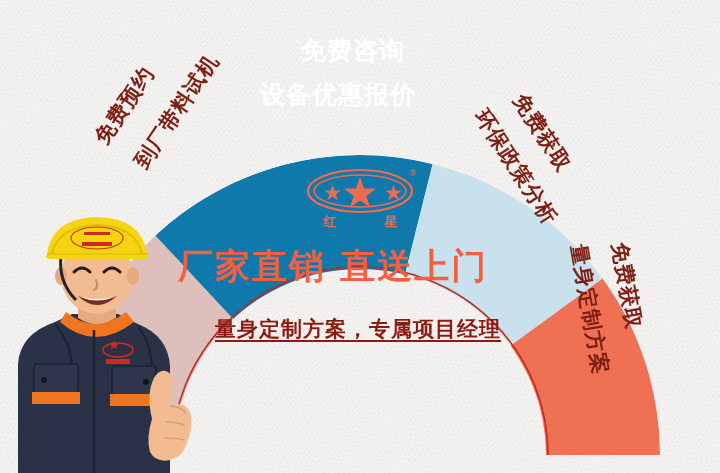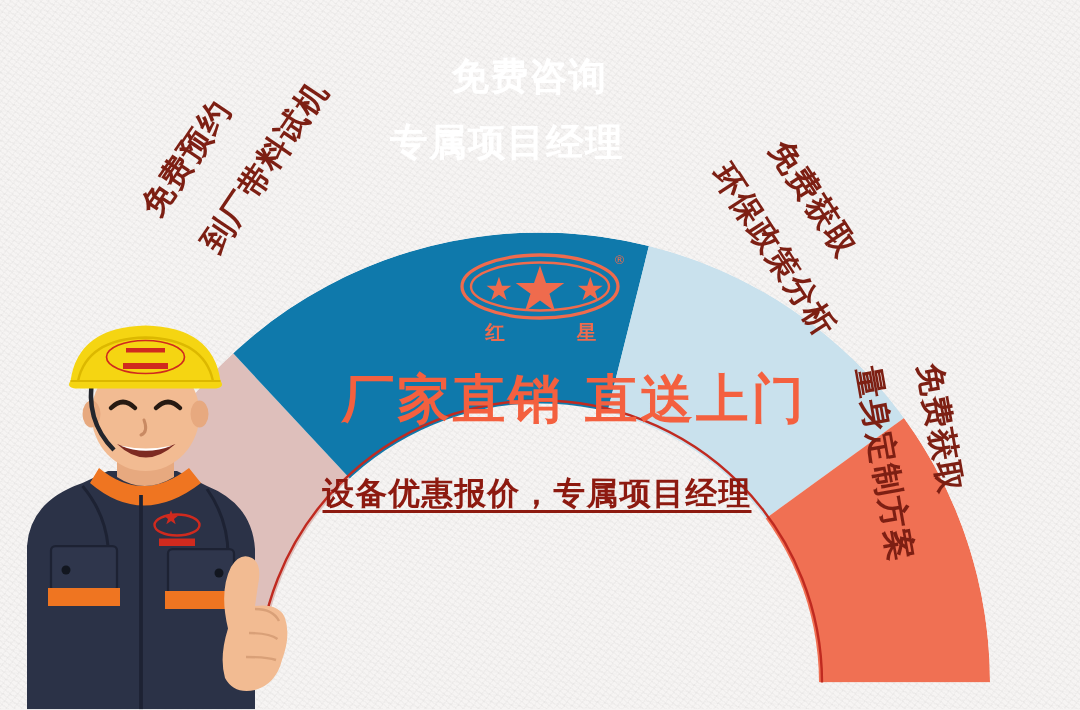--- a/index.html
+++ b/index.html
@@ -40,21 +40,21 @@
   #lbl-c1{left:530px;top:88px;font-size:21px;transform:rotate(57deg);transform-origin:left top;}
   #lbl-c2{left:492px;top:104px;font-size:21px;transform:rotate(57deg);transform-origin:left top;}
 
   
   #lbl-o1{left:633px;top:240px;font-size:21px;transform:rotate(80deg);transform-origin:left top;}
   #lbl-o2{left:592px;top:242px;font-size:21px;transform:rotate(80deg);transform-origin:left top;}
 
   
   #logo{position:absolute;left:303px;top:166px;width:120px;height:66px;}
   #headline{
-    position:absolute;left:178px;top:243px;width:360px;text-align:right;
+    position:absolute;left:178px;top:243px;width:360px;text-align:left;
     color:#f4603f;font-size:35px;font-weight:700;letter-spacing:2px;
     white-space:nowrap;
   }
   .sub{
     position:absolute;width:360px;left:178px;text-align:center;
     color:#8d1a10;font-size:21px;font-weight:700;letter-spacing:1px;
     text-decoration:underline;text-underline-offset:4px;
     text-decoration-thickness:1.5px;white-space:nowrap;
   }
   #sub1{top:315px;}
@@ -87,21 +87,21 @@
       <path d="M 360,455 L 602.7,278.6 A 300,300 0 0 1 660,455 Z" fill="#f07053"></path>
     </g>
 
     <path d="M 172,455 A 188,188 0 0 1 548,455" fill="none" stroke="#c02a20" stroke-width="1.6"></path>
   </svg>
 
   <div class="seg-label dark-red" id="lbl-p1">免费预约</div>
   <div class="seg-label dark-red" id="lbl-p2">到厂带料试机</div>
 
   <div class="seg-label white" id="lbl-b1">免费咨询</div>
-  <div class="seg-label white" id="lbl-b2">专属项目经理</div>
+  <div class="seg-label white" id="lbl-b2">设备优惠报价</div>
 
   <div class="seg-label dark-red" id="lbl-c1">免费获取</div>
   <div class="seg-label dark-red" id="lbl-c2">环保政策分析</div>
 
   <div class="seg-label dark-red" id="lbl-o1">免费获取</div>
   <div class="seg-label dark-red" id="lbl-o2">量身定制方案</div>
 
   <svg id="logo" viewBox="0 0 120 66">
     <ellipse cx="57" cy="25" rx="52" ry="21" fill="none" stroke="#ef6b4d" stroke-width="2.2"></ellipse>
     <ellipse cx="57" cy="25" rx="46" ry="16" fill="none" stroke="#ef6b4d" stroke-width="1.6"></ellipse>
@@ -109,21 +109,21 @@
       <path d="M30 16.5 l2.6 7.6 8.0 0 -6.5 4.8 2.5 7.6 -6.6 -4.7 -6.6 4.7 2.5 -7.6 -6.5 -4.8 8.0 0 Z" transform="translate(0,1) scale(0.78) translate(8,6)"></path>
       <path d="M57 11 l4.0 11.6 12.2 0 -9.9 7.3 3.8 11.7 -10.1 -7.2 -10.1 7.2 3.8 -11.7 -9.9 -7.3 12.2 0 Z"></path>
       <path d="M85 16.5 l2.6 7.6 8.0 0 -6.5 4.8 2.5 7.6 -6.6 -4.7 -6.6 4.7 2.5 -7.6 -6.5 -4.8 8.0 0 Z" transform="translate(18,1) scale(0.78) translate(8,6)"></path>
     </g>
     <text x="106" y="10" font-size="8" fill="#ef6b4d">®</text>
     <text x="27" y="60" font-size="13" font-weight="700" fill="#ef6b4d" text-anchor="middle">红</text>
     <text x="88" y="60" font-size="13" font-weight="700" fill="#ef6b4d" text-anchor="middle">星</text>
   </svg>
 
   <div id="headline">厂家直销  直送上门</div>
-  <div class="sub" id="sub1">设备优惠报价，专属项目经理</div>
+  <div class="sub" id="sub1">量身定制方案，专属项目经理</div>
 
   <svg id="worker" viewBox="0 0 196 259">
 
     <path d="M18 259 L18 150 Q20 120 55 108 L72 100 L118 100 L138 110 Q168 122 170 152 L170 259 Z" fill="#2b3247"></path>
 
     <path d="M55 110 Q70 128 72 150" fill="none" stroke="#1d2233" stroke-width="2"></path>
     <path d="M138 112 Q152 132 152 156" fill="none" stroke="#1d2233" stroke-width="2"></path>
 
     <path d="M66 98 Q95 122 126 98 L134 108 Q95 138 60 108 Z" fill="#ef7521"></path>
 

